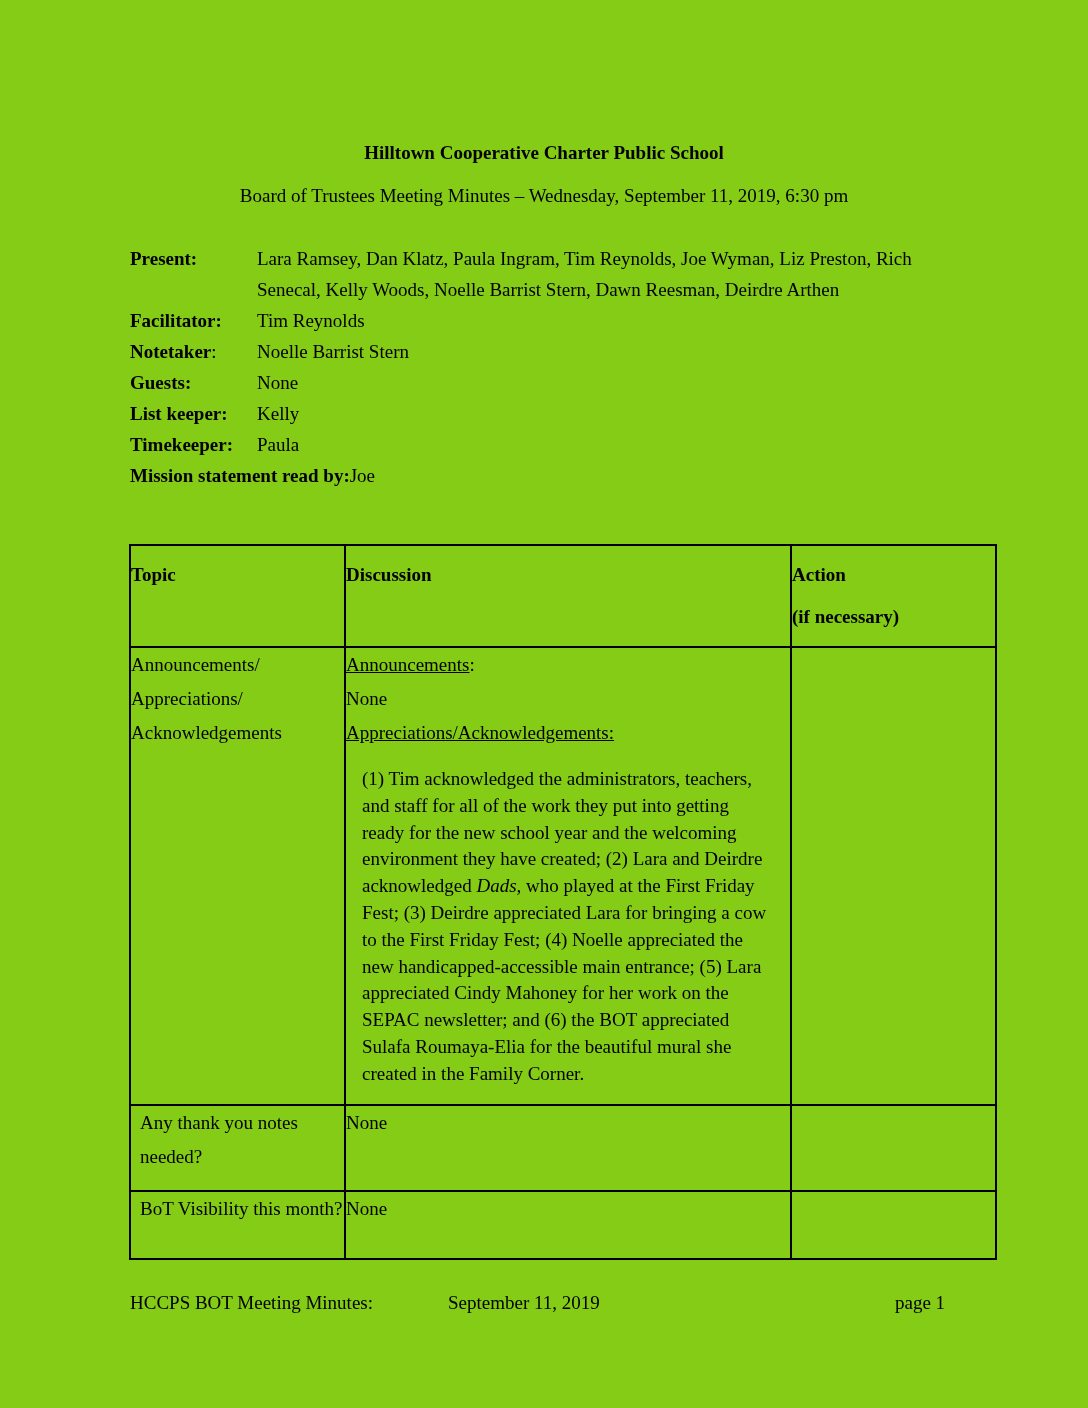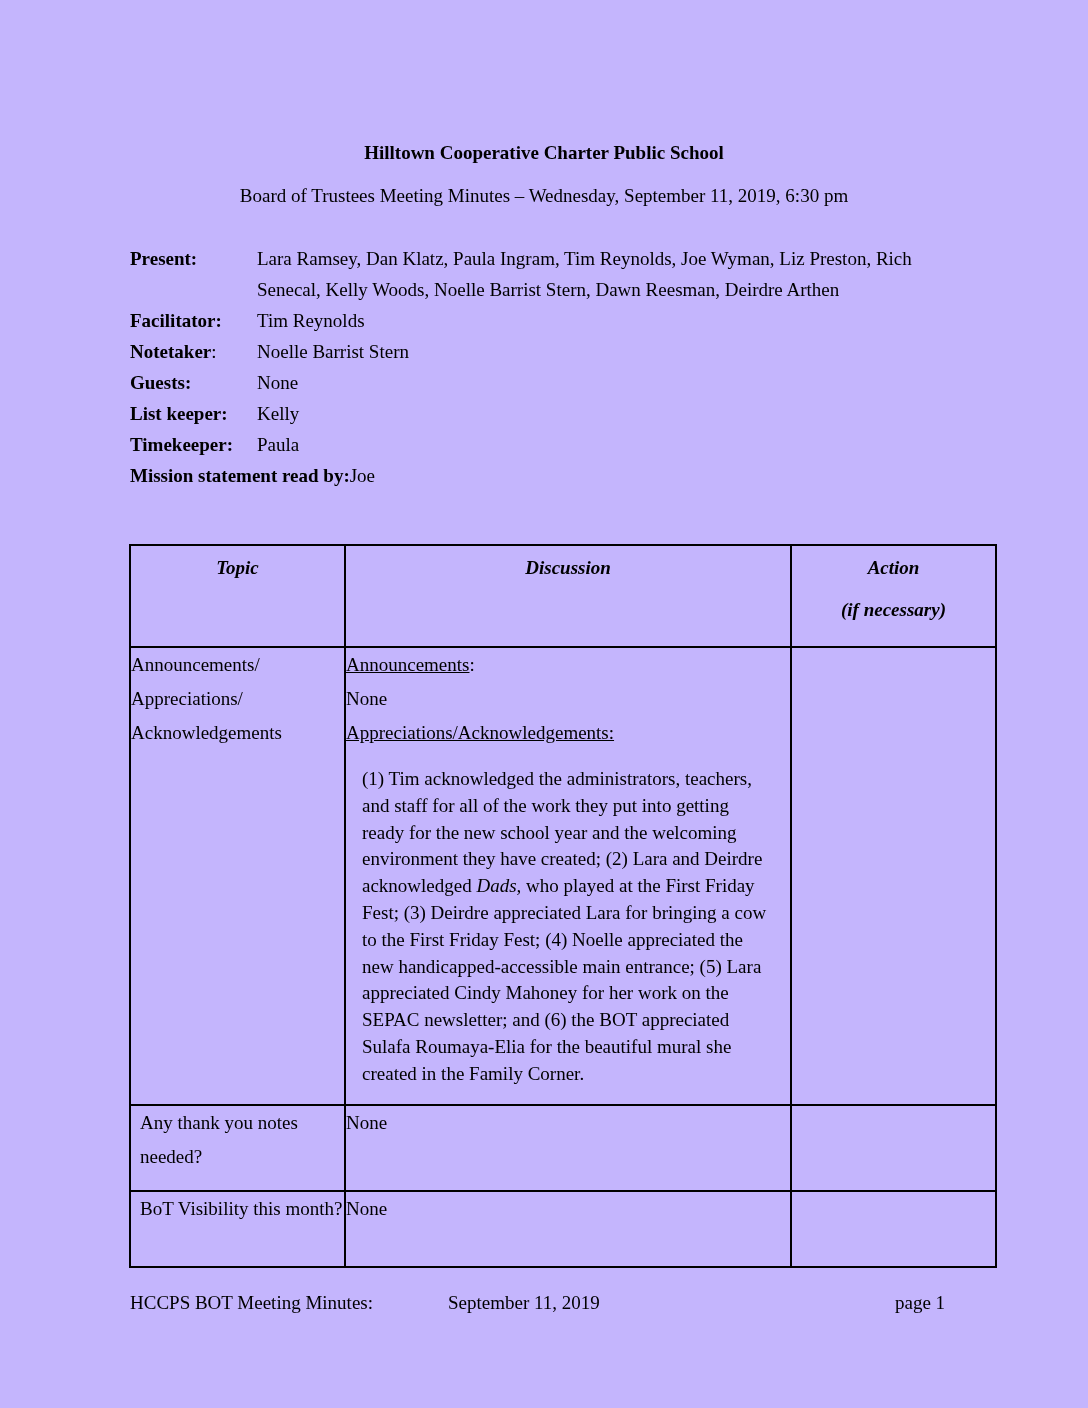--- a/index.html
+++ b/index.html
@@ -4,21 +4,21 @@
 <style>
   html, body {
     margin: 0;
     padding: 0;
     background: #ffffff;
   }
   .page {
     position: relative;
     width: 1088px;
     height: 1408px;
-    background: #c4b5fd;
+    background: #84cc16;
     color: #000000;
     font-family: "Liberation Serif", "DejaVu Serif", serif;
     font-size: 19px;
     overflow: hidden;
   }
 
   
   .doc-title {
     position: absolute;
     top: 142px;
@@ -72,27 +72,25 @@
     font-weight: 400;
     text-align: left;
   }
   .col-topic { width: 215px; }
   .col-discussion { width: 446px; }
   .col-action { width: 205px; }
 
   tr.header-row { height: 102px; }
   tr.row-1 { height: 454px; }
   tr.row-2 { height: 86px; }
-  tr.row-3 { height: 76px; margin-top: 24px; }
+  tr.row-3 { height: 68px; margin-top: 24px; }
 
   .minutes-table th {
-    text-align: center;
-    font-weight: 700;
-    padding-top: 9px;
-    font-style: italic;
+    font-weight: 700;
+    padding-top: 16px;
   }
   .th-line { line-height: 26px; }
   .th-note { margin-top: 16px; }
 
   .cell-topic {
     padding: 10px 8px 0 17px;
     font-weight: 700;
     line-height: 34px;
   }
   .cell-topic.tight { padding-left: 9px; }

